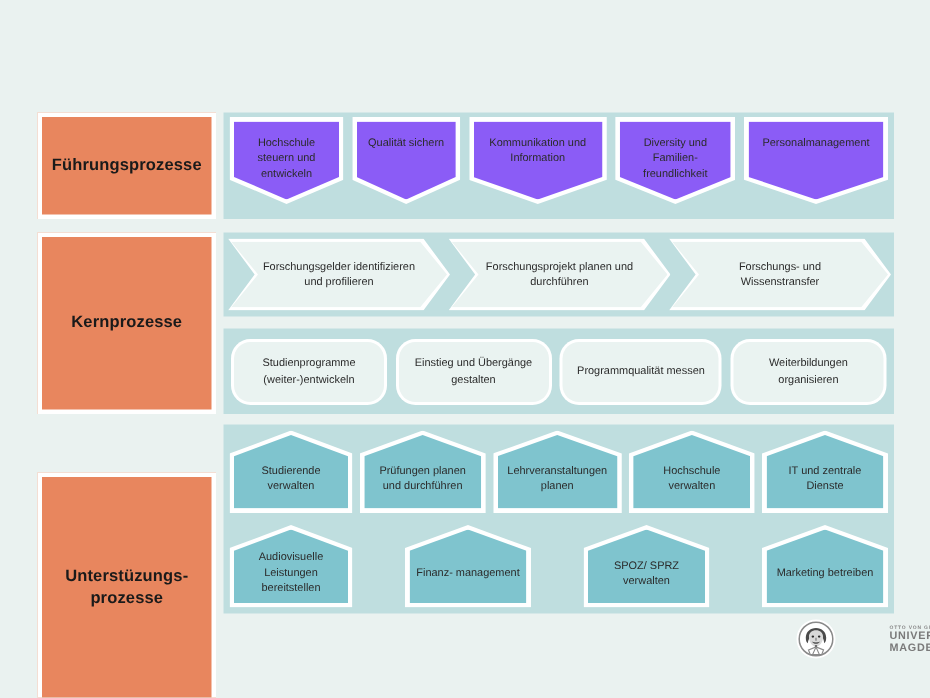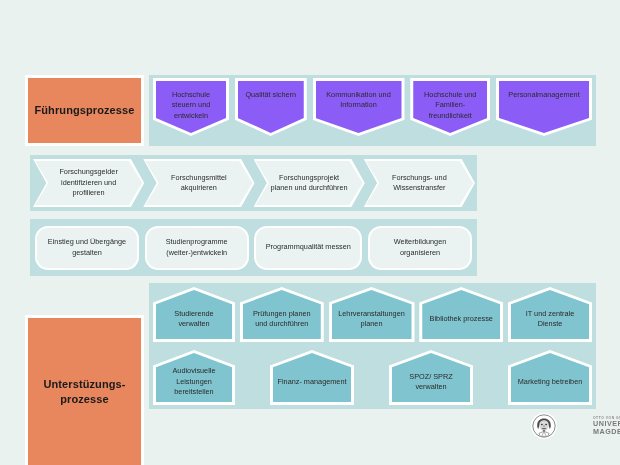--- a/index.html
+++ b/index.html
@@ -173,66 +173,64 @@
             <div class="txt">Qualität sichern</div>
           </div>
       </div>
       <div class="pent-down" style="width:92px">
         <div class="inner">
             <div class="txt">Kommunikation und Information</div>
           </div>
       </div>
       <div class="pent-down" style="width:80px">
         <div class="inner">
-            <div class="txt">Hochschule und Familien- freundlichkeit</div>
+            <div class="txt">Diversity und Familien- freundlichkeit</div>
           </div>
       </div>
       <div class="pent-down" style="width:96px">
         <div class="inner">
             <div class="txt">Personalmanagement</div>
           </div>
       </div>
     </div>
   </div>
 
   <div class="row" id="row-kern">
+    <div class="cat-box">
+      <span>Kernprozesse</span>
+    </div>
     <div class="kern-right">
 
       <div class="band">
         <div class="chev">
           <div class="inner">
               <div class="txt">Forschungsgelder identifizieren und profilieren</div>
             </div>
         </div>
         <div class="chev">
           <div class="inner">
-              <div class="txt">Forschungsmittel akquirieren</div>
-            </div>
-        </div>
-        <div class="chev">
-          <div class="inner">
               <div class="txt">Forschungsprojekt planen und durchführen</div>
             </div>
         </div>
         <div class="chev">
           <div class="inner">
               <div class="txt">Forschungs- und Wissenstransfer</div>
             </div>
         </div>
       </div>
 
       <div class="band pills">
         <div class="pill" style="width:104px">
           <div class="inner">
+              <div class="txt">Studienprogramme (weiter-)entwickeln</div>
+            </div>
+        </div>
+        <div class="pill" style="width:104px">
+          <div class="inner">
               <div class="txt">Einstieg und Übergänge gestalten</div>
-            </div>
-        </div>
-        <div class="pill" style="width:104px">
-          <div class="inner">
-              <div class="txt">Studienprogramme (weiter-)entwickeln</div>
             </div>
         </div>
         <div class="pill" style="width:108px">
           <div class="inner">
               <div class="txt">Programmqualität messen</div>
             </div>
         </div>
         <div class="pill" style="width:104px">
           <div class="inner">
               <div class="txt">Weiterbildungen organisieren</div>
@@ -260,21 +258,21 @@
               <div class="txt">Prüfungen planen und durchführen</div>
             </div>
         </div>
         <div class="pent-up" style="width:86px">
           <div class="inner">
               <div class="txt">Lehrveranstaltungen planen</div>
             </div>
         </div>
         <div class="pent-up" style="width:84px">
           <div class="inner">
-              <div class="txt">Bibliothek prozesse</div>
+              <div class="txt">Hochschule verwalten</div>
             </div>
         </div>
         <div class="pent-up" style="width:84px">
           <div class="inner">
               <div class="txt">IT und zentrale Dienste</div>
             </div>
         </div>
       </div>
 
       <div class="pent-row">

